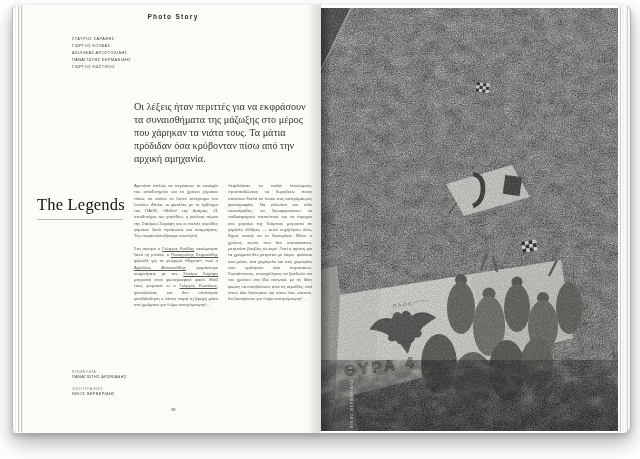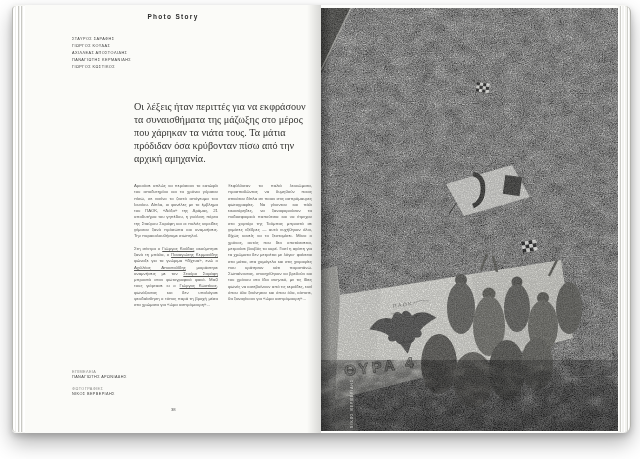--- a/index.html
+++ b/index.html
@@ -84,20 +84,24 @@
       <div class="names">
         <div>ΣΤΑΥΡΟΣ ΣΑΡΑΦΗΣ</div>
         <div>ΓΙΩΡΓΟΣ ΚΟΥΔΑΣ</div>
         <div>ΑΧΙΛΛΕΑΣ ΑΠΟΣΤΟΛΙΔΗΣ</div>
         <div>ΠΑΝΑΓΙΩΤΗΣ ΚΕΡΜΑΝΙΔΗΣ</div>
         <div>ΓΙΩΡΓΟΣ ΚΩΣΤΙΚΟΣ</div>
       </div>
 
       <p class="quote">Οι λέξεις ήταν περιττές για να εκφράσουν τα συναισθήματα της μάζωξης στο μέρος που χάρηκαν τα νιάτα τους. Τα μάτια πρόδιδαν όσα κρύβονταν πίσω από την αρχική αμηχανία.</p>
 
+      <div class="title-block">
+        <h1>The Legends</h1>
+        <div class="title-rule"></div>
+      </div>
 
       <div class="col col1">
         <p>Αρκούσε απλώς να περάσουν το κατώφλι του αποδυτηρίου και τα χρόνια γύρισαν πίσω, σε εκείνο το ζεστό απόγευμα του Ιουνίου. Δίπλα, οι φανέλες με το έμβλημα του ΠΑΟΚ, «Δόξα» της Δράμας, 21 αποδυτήρια του γηπέδου, η γυάλινη πόρτα της Σταύρου Σαράφη και οι παλιές κερκίδες γέμισαν ξανά πρόσωπα και αναμνήσεις. Την παρακολουθήσαμε σιωπηλοί.</p>
         <p><span>Στη σέντρα ο </span><span class="u">Γιώργος Κούδας</span><span> ακούμπησε ξανά τη μπάλα, ο </span><span class="u">Παναγιώτης Κερμανίδης</span><span> φώναξε για τα γνώριμα «δίχτυα», ενώ ο </span><span class="u">Αχιλλέας Αποστολίδης</span><span> μοιράστηκε αναμνήσεις με τον </span><span class="u">Σταύρο Σαράφη</span><span> μπροστά στον φωτογραφικό φακό. Μαζί τους γιόρτασε κι ο </span><span class="u">Γιώργος Κωστίκος</span><span>, φωνάζοντας και δεν υπολόγισε ψευδαίσθηση ο τόπος παρά τη βροχή μέσα στα χρώματα για «ώρα ασπρόμαυρη»...</span></p>
       </div>
       <div class="col col2">
         <p>Ξεφύλλισαν τα παλιά λευκώματα, προσπαθώντας να θυμηθούν ποιος στεκόταν δίπλα σε ποιον στις ασπρόμαυρες φωτογραφίες. Να γίνονταν και πάλι εικοσάρηδες, να ξαναφορούσαν τα ποδοσφαιρικά παπούτσια και να έτρεχαν στο χορτάρι της Τούμπας μπροστά σε γεμάτες εξέδρες — αυτό ευχήθηκαν όλοι, δίχως κανείς να το ξεστομίσει. Μόνο ο χρόνος, αυτός που δεν υποτάσσεται, μετρούσε βουβός τα καρέ. Γιατί η αγάπη για τα χρώματα δεν μετριέται με λόγια· φαίνεται στα μάτια, στα χαμόγελα και στις χειραψίες που κράτησαν κάτι παραπάνω. Σωπαίνοντας, υποσχέθηκαν να βρεθούν και του χρόνου στο ίδιο σκηνικό, με τις ίδιες φωνές να κατεβαίνουν από τις κερκίδες, εκεί όπου όλα ξεκίνησαν και όπου όλα, κάποτε, θα ξαναγίνουν για «ώρα ασπρόμαυρη»...</p>
       </div>
 
       <div class="credits">

